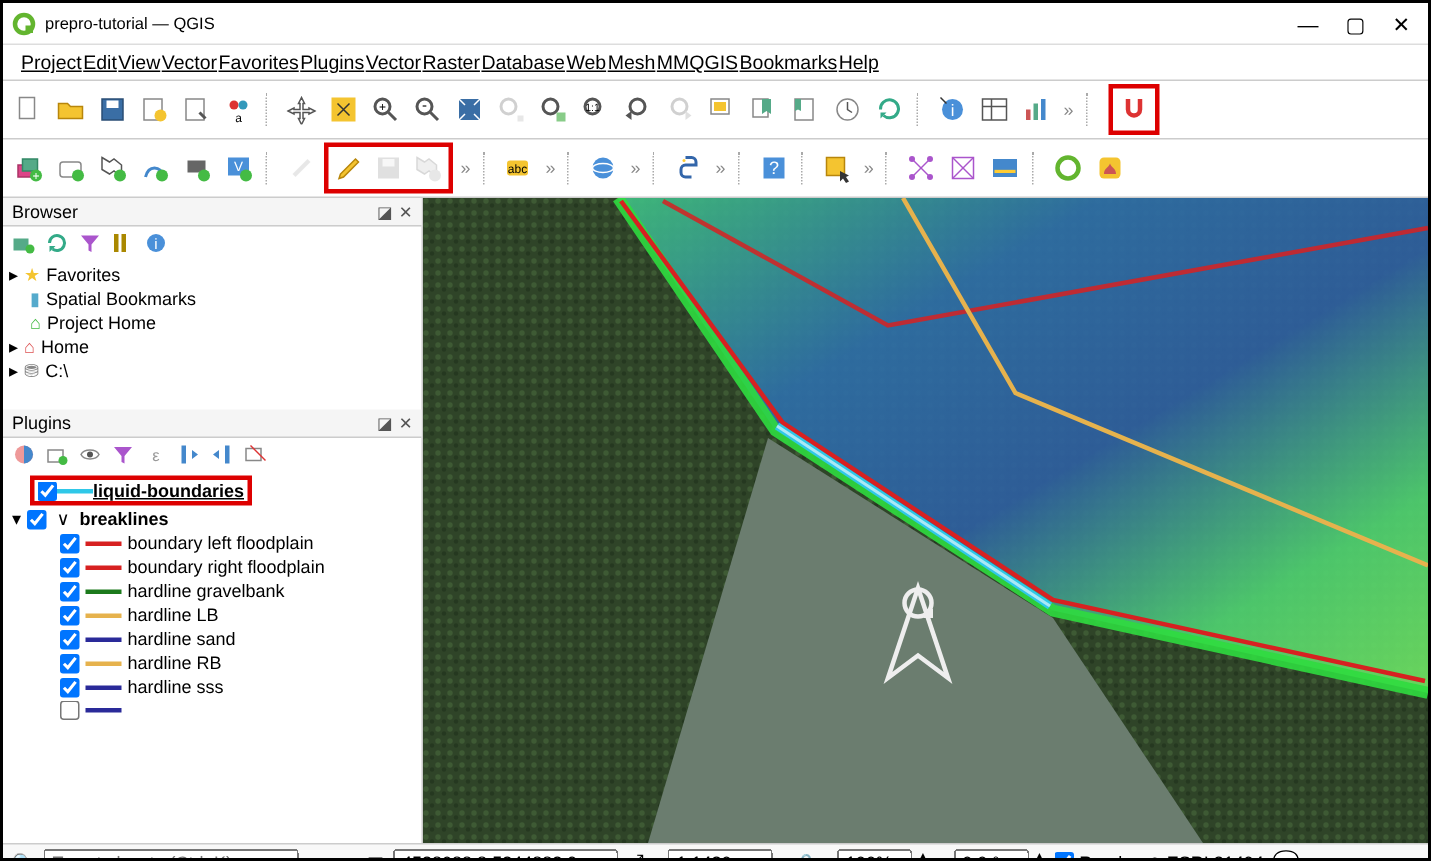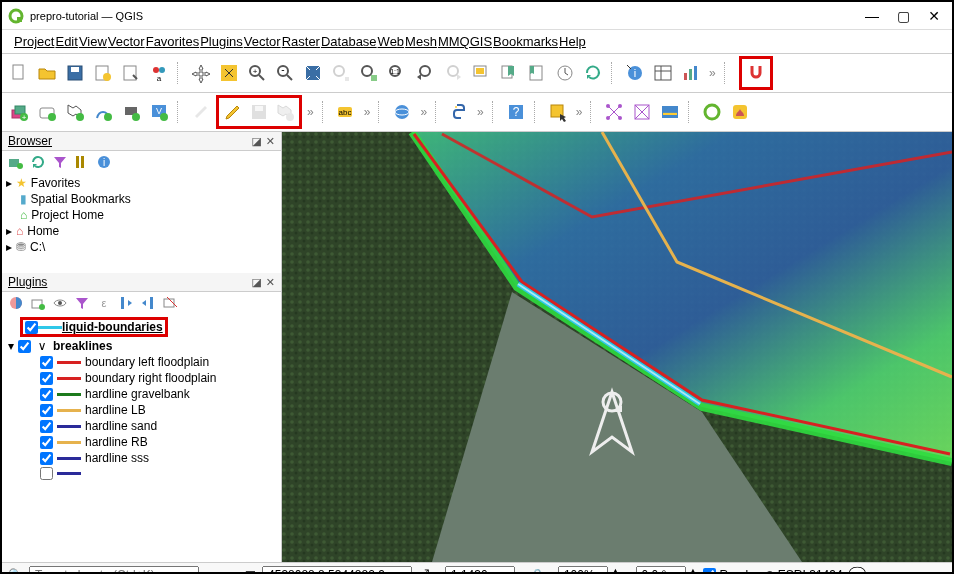--- a/index.html
+++ b/index.html
@@ -13,21 +13,21 @@
   .menubar span u { text-decoration: underline; }
   .toolbar { display: flex; align-items: center; padding: 2px 4px; border-bottom: 1px solid #ccc; gap: 2px; flex-wrap: nowrap; }
   .toolbar .sep { width: 6px; height: 22px; border-left: 1px dotted #aaa; margin: 0 3px; }
   .tbtn { width: 26px; height: 26px; display: flex; align-items: center; justify-content: center; border: 1px solid transparent; }
   .tbtn svg { width: 20px; height: 20px; }
   .hl-red { border: 3px solid #d00 !important; padding: 1px; }
   .hl-red-group { border: 3px solid #d00; display: flex; padding: 1px; }
   .main { display: flex; height: 430px; }
   .sidepanel { width: 280px; display: flex; flex-direction: column; border-right: 1px solid #ccc; }
   .panel-head { display: flex; align-items: center; padding: 2px 6px; background: #f5f5f5; border-bottom: 1px solid #ccc; font-size: 12px; }
-  .panel-head .title { flex: 1; text-decoration: underline; }
+  .panel-head .title { flex: 1; }
   .panel-head .icons { display: flex; gap: 4px; font-size: 11px; color: #555; }
   .panel-toolbar { display: flex; gap: 6px; padding: 3px 6px; align-items: center; }
   .panel-toolbar svg { width: 16px; height: 16px; }
   .tree { padding: 2px 4px; font-size: 12px; overflow: hidden; }
   .tree .row { display: flex; align-items: center; gap: 4px; padding: 1px 0; white-space: nowrap; }
   .tree .indent1 { padding-left: 14px; }
   .tree .indent2 { padding-left: 34px; }
   .swatch { width: 24px; height: 3px; display: inline-block; }
   .layer-hl { display:flex; align-items:center; gap:0; border: 3px solid #d00; padding: 0 2px; }
   .map { flex: 1; position: relative; background: #4a5d3f; overflow: hidden; }

